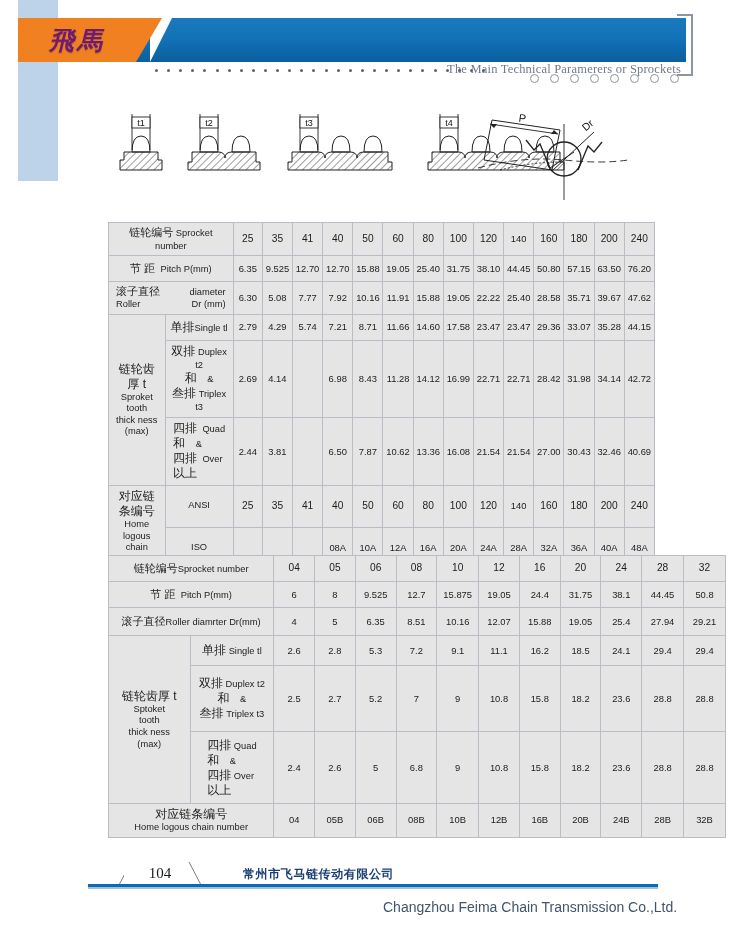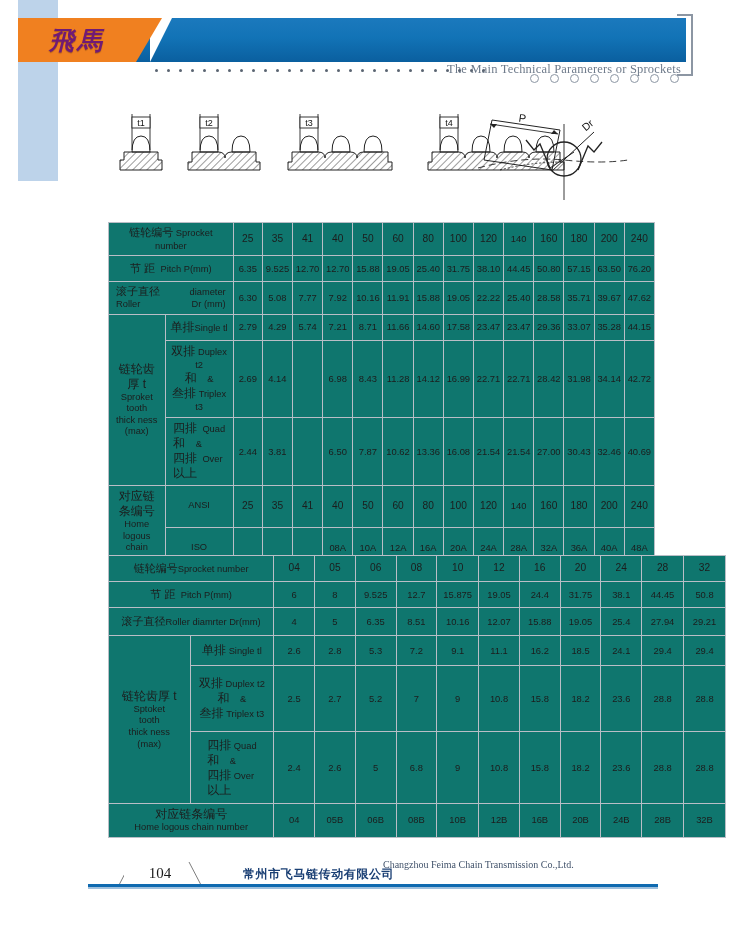--- a/index.html
+++ b/index.html
@@ -89,21 +89,21 @@
 
   
   .diagrams { position: absolute; left: 110px; top: 100px; width: 560px; height: 105px; }
 
   
   table.spec {
     position: absolute;
     border-collapse: collapse;
     font-size: 9.6px;
     color: #1c1c1c;
-    background: #0f766e;
+    background: #e5e5e5;
   }
   table.spec td {
     border: 1px solid #b9bec6;
     text-align: center;
     vertical-align: middle;
     padding: 2px 1px;
     line-height: 1.25;
   }
   table.spec td.lbl {
     padding: 3px 4px;
@@ -146,23 +146,23 @@
   }
   .tag-l { position: absolute; left: 118px; top: 862px; width: 14px; height: 23px; }
   .tag-r { position: absolute; left: 188px; top: 862px; width: 14px; height: 23px; }
   .footer-cn {
     position: absolute; left: 243px; top: 866px;
     font-size: 12px; font-weight: bold; color: #1a3f74;
     letter-spacing: .6px;
     font-family: "DejaVu Serif", "Liberation Serif", serif;
   }
   .footer-en {
-    position: absolute; left: 383px; top: 859px;
-    font-size: 10px; color: #42536b;
-    font-family: Liberation Serif, serif;
+    position: absolute; left: 383px; top: 899px;
+    font-size: 14px; color: #42536b;
+    font-family: Liberation Sans, sans-serif;
   }
 </style>
 </head>
 <body>
 
 <div id="page">
 
   <div class="left-strip"></div>
   <div class="header-blue-grad"></div>
   <div class="logo-wedge-white"></div>

